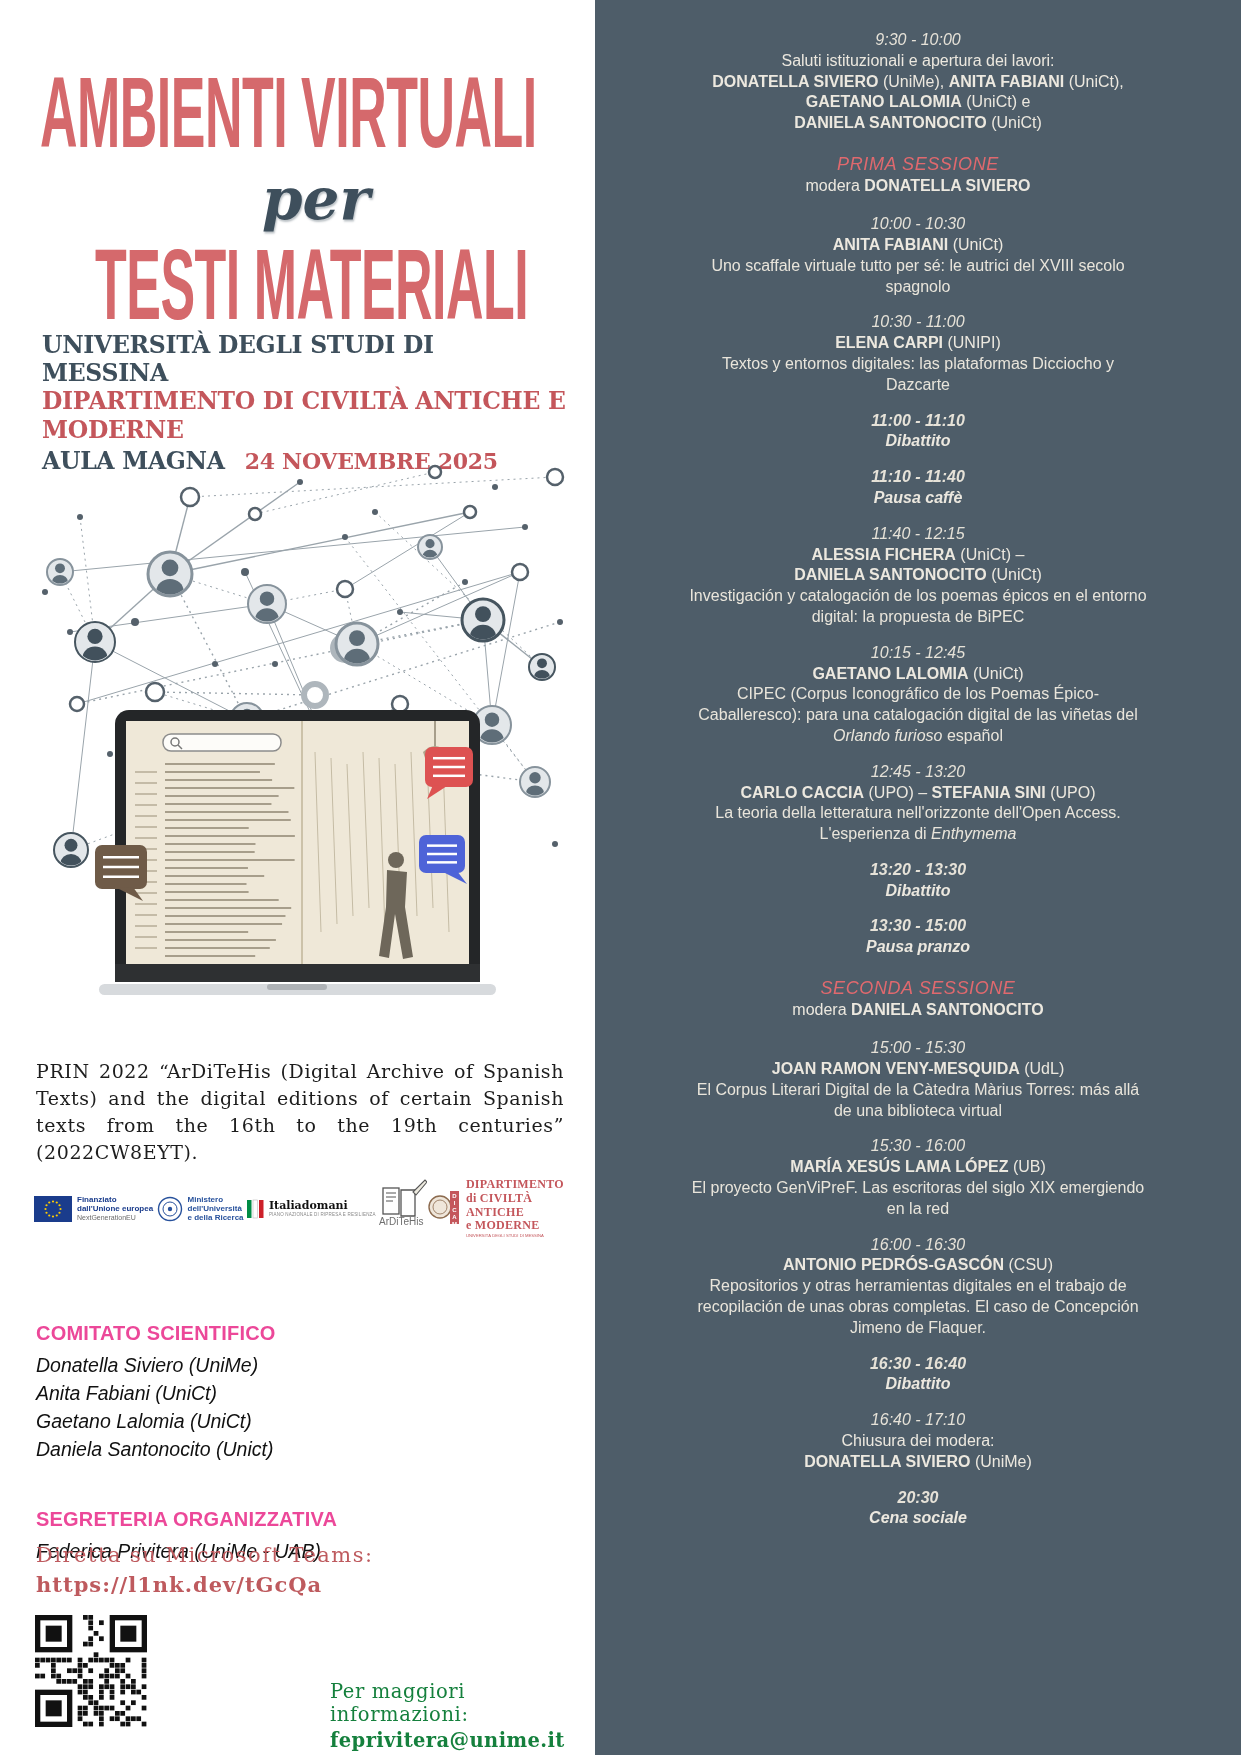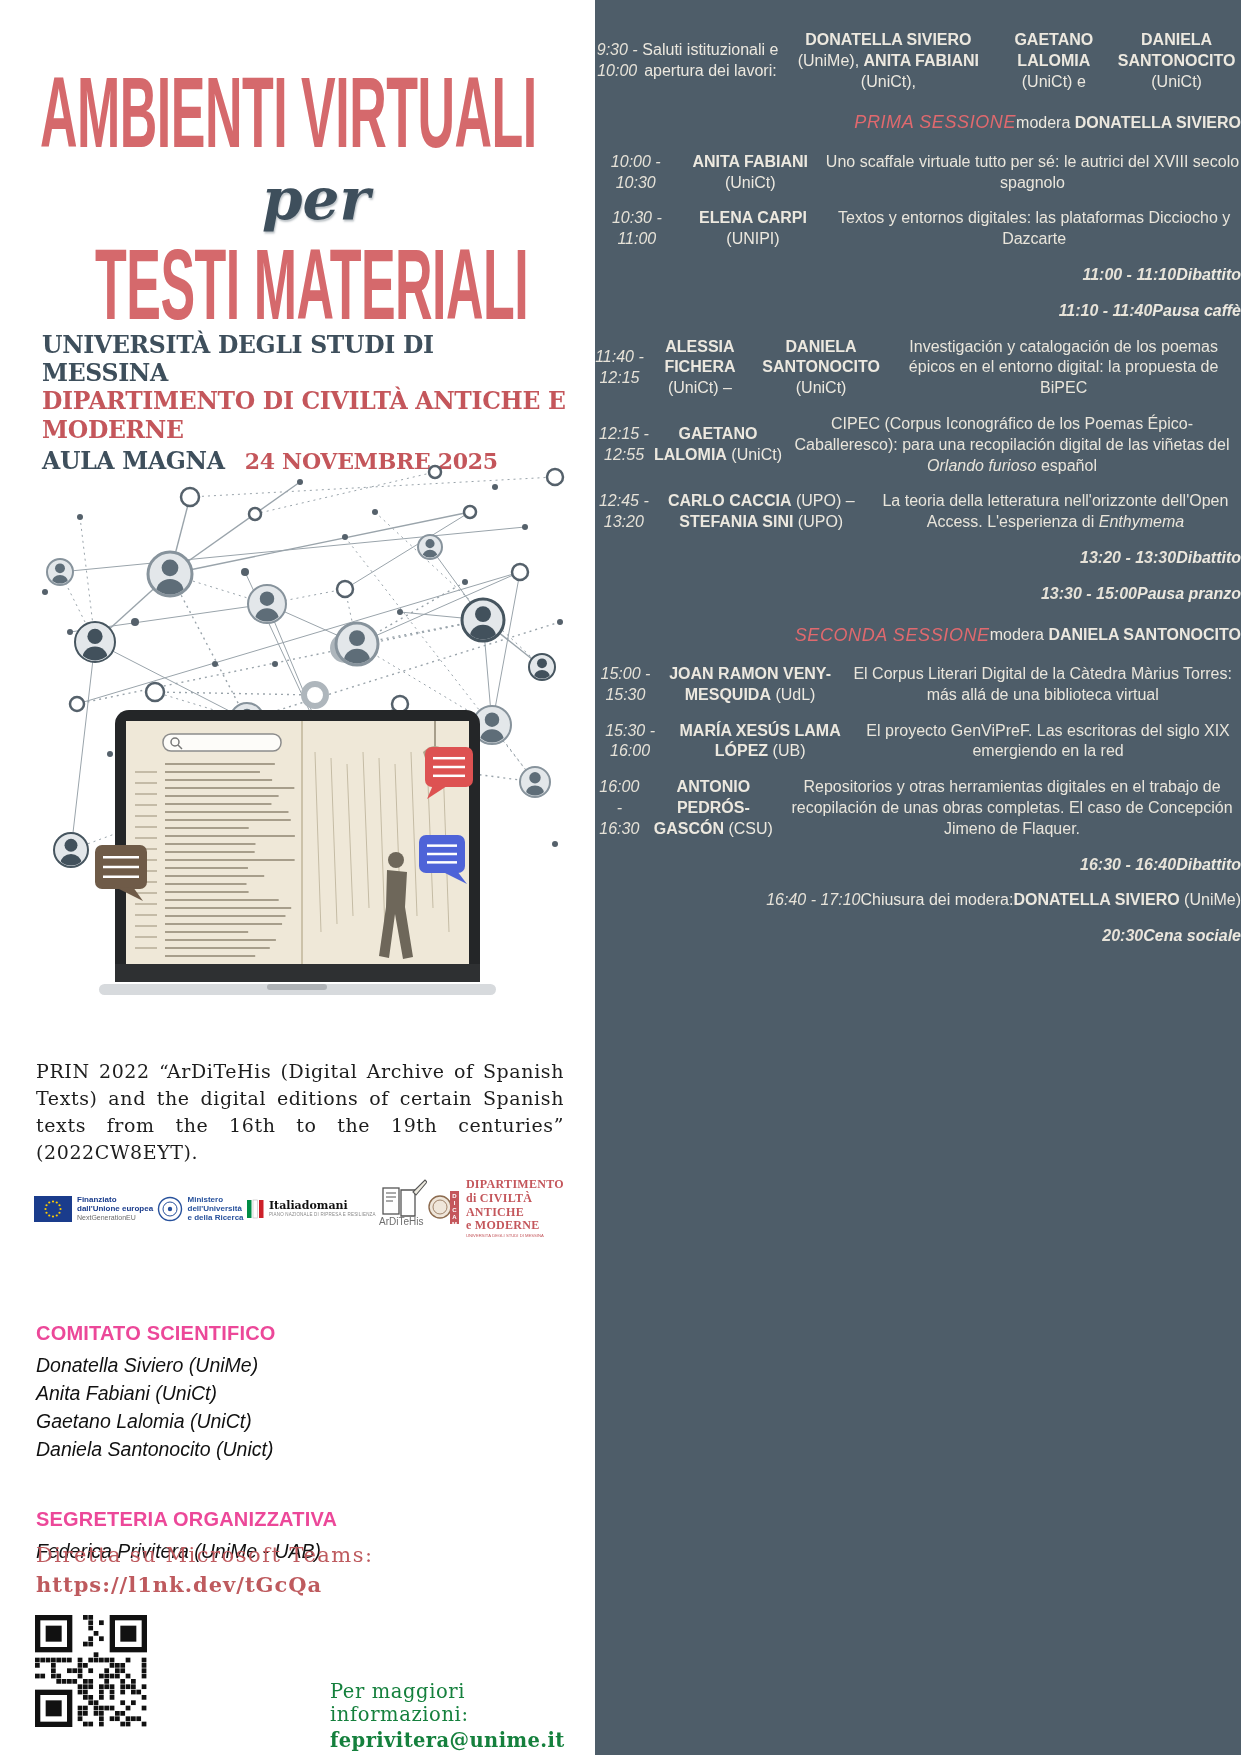--- a/index.html
+++ b/index.html
@@ -48,21 +48,21 @@
 
   .qr-wrap { position:absolute; left:35px; top:1615px; width:112px; height:112px; }
 
   .contact-block { position:absolute; left:330px; top:1680px; width:250px; font-family:"DejaVu Serif", serif; color:#15803d; }
   .contact-label { font-size:19.5px; letter-spacing:.6px; }
   .contact-email { font-size:19.5px; font-weight:700; letter-spacing:.4px; margin-top:3px; }
 
   
   .right-panel { position:absolute; left:595px; top:0; width:646px; height:1755px; background:#4E5D69; overflow:hidden; }
   .program { position:absolute; inset:0; padding-top:30px; display:flex; flex-direction:column; align-items:center; gap:15px; text-align:center; color:#ECE8DF; font-size:16px; line-height:1.3; }
-  .prog-item { display:flex; flex-direction:row; align-items:center; width:100%;justify-content:flex-end; }
+  .prog-item { display:flex; flex-direction:column; align-items:center; width:100%; }
   .prog-time { font-style:italic; color:#E6E2D8; }
   .prog-line, .prog-title { max-width:458px; }
   .prog-title { color:#E9E5DB; }
   .seg-b { font-weight:700; }
   .seg-i { font-style:italic; }
   .break .prog-time, .break .prog-label { font-weight:700; font-style:italic; }
   .session-label { color:#E0696E; font-weight:400; font-style:italic; font-size:18px; letter-spacing:.6px; }
   .session { margin:4px 0 2px; }
 </style>
 </head>
@@ -626,23 +626,23 @@
         <div class="prog-time">11:10 - 11:40</div>
         <div class="prog-label">Pausa caffè</div>
       </div>
       <div class="prog-item talk">
         <div class="prog-time">11:40 - 12:15</div>
         <div class="prog-line"><span class="seg-b">ALESSIA FICHERA</span><span class="seg-r"> (UniCt) –</span></div>
         <div class="prog-line"><span class="seg-b">DANIELA SANTONOCITO</span><span class="seg-r"> (UniCt)</span></div>
         <div class="prog-title"><span class="seg-r">Investigación y catalogación de los poemas épicos en el entorno digital: la propuesta de BiPEC</span></div>
       </div>
       <div class="prog-item talk">
-        <div class="prog-time">12:15 - 12:55</div>
+        <div class="prog-time">10:15 - 12:45</div>
         <div class="prog-line"><span class="seg-b">GAETANO LALOMIA</span><span class="seg-r"> (UniCt)</span></div>
-        <div class="prog-title"><span class="seg-r">CIPEC (Corpus Iconográfico de los Poemas Épico-Caballeresco): para una recopilación digital de las viñetas del </span><span class="seg-i">Orlando furioso</span><span class="seg-r"> español</span></div>
+        <div class="prog-title"><span class="seg-r">CIPEC (Corpus Iconográfico de los Poemas Épico-Caballeresco): para una catalogación digital de las viñetas del </span><span class="seg-i">Orlando furioso</span><span class="seg-r"> español</span></div>
       </div>
       <div class="prog-item talk">
         <div class="prog-time">12:45 - 13:20</div>
         <div class="prog-line"><span class="seg-b">CARLO CACCIA</span><span class="seg-r"> (UPO) – </span><span class="seg-b">STEFANIA SINI</span><span class="seg-r"> (UPO)</span></div>
         <div class="prog-title"><span class="seg-r">La teoria della letteratura nell'orizzonte dell'Open Access. L'esperienza di </span><span class="seg-i">Enthymema</span></div>
       </div>
       <div class="prog-item break">
         <div class="prog-time">13:20 - 13:30</div>
         <div class="prog-label">Dibattito</div>
       </div>

